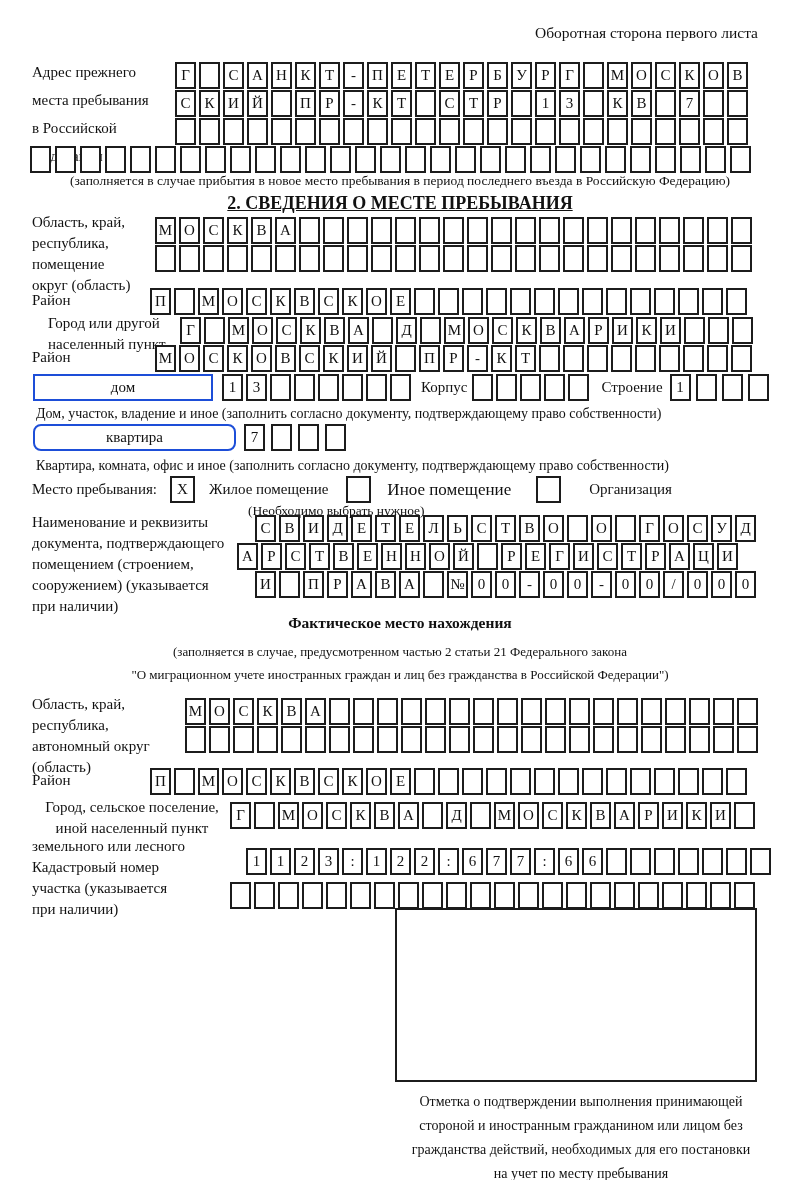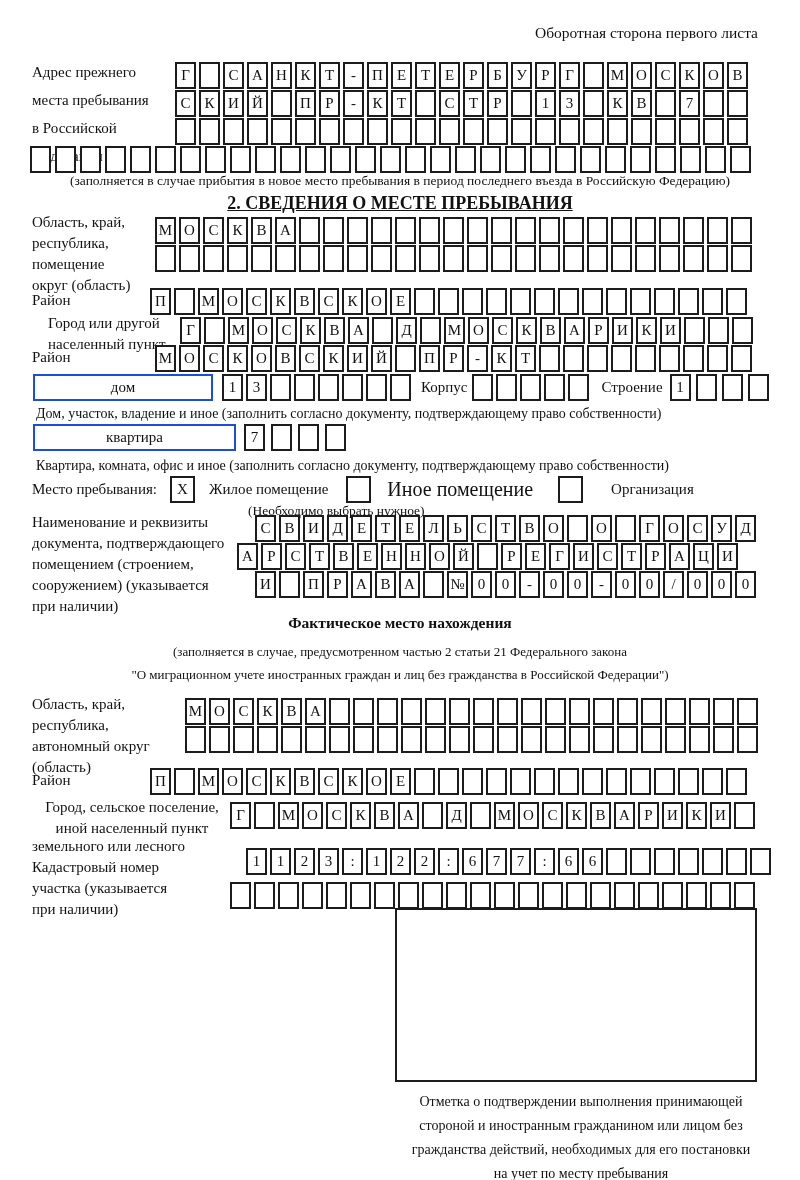--- a/index.html
+++ b/index.html
@@ -41,28 +41,28 @@
   #lbl-city{left:48px;top:313px;width:150px;}
   #cr-city{left:180px;top:317px;}
   #lbl-street{left:32px;top:347px;}
   #cr-street{left:155px;top:345px;}
   #row-house{left:33px;top:374px;}
   #house-field{width:180px;margin-right:9px;}
   #korpus-label{margin:0 5px 0 7px;}
   #stroenie-label{margin:0 7px 0 9px;}
   #cap-house{left:36px;top:404px;}
   #row-apt{left:33px;top:424px;}
-  #apt-field{width:203px;margin-right:8px;}
+  #apt-field{width:203px;margin-right:8px;border-radius:8px;}
   #cap-apt{left:36px;top:456px;}
   #row-stay{left:32px;top:476px;align-items:center;}
   #stay-label{font-size:15px;margin-right:13px;}
   .cellbox{box-sizing:border-box;display:inline-block;width:25px;height:27px;
         border:2px solid #1c1c1c;text-align:center;font-size:15px;line-height:23px;}
   #opt1-label{margin:0 18px 0 14px;font-size:15px;}
-  #opt2-label{margin:0 25px 0 16px;font-size:20px;}
+  #opt2-label{margin:0 25px 0 16px;font-size:17px;}
   #opt3-label{margin-left:28px;font-size:15px;}
   #hint-stay{left:248px;top:502px;}
   #lbl-doc{left:32px;top:512px;width:225px;}
   #cr-doc1{left:255px;top:515px;}
   #cr-doc2{left:237px;top:543px;}
   #cr-doc3{left:255px;top:571px;}
   #t-actual{top:614px;font-size:15.5px;}
   #cap-act{top:640px;font-size:13px;line-height:23px;}
   #lbl-areg{left:32px;top:694px;width:160px;}
   #cr-areg1{left:185px;top:698px;}

